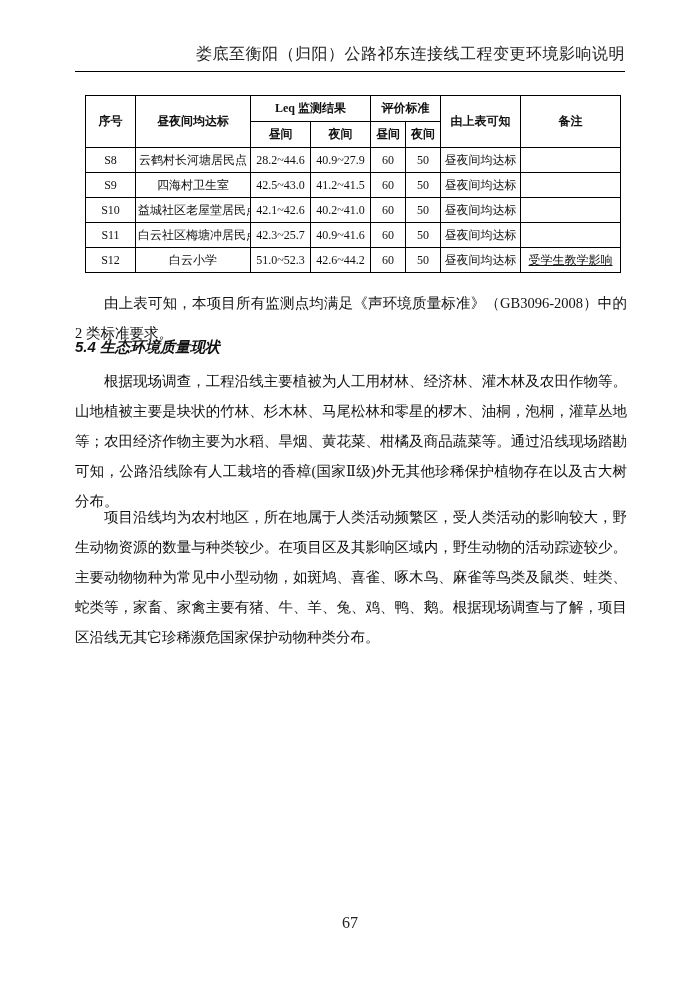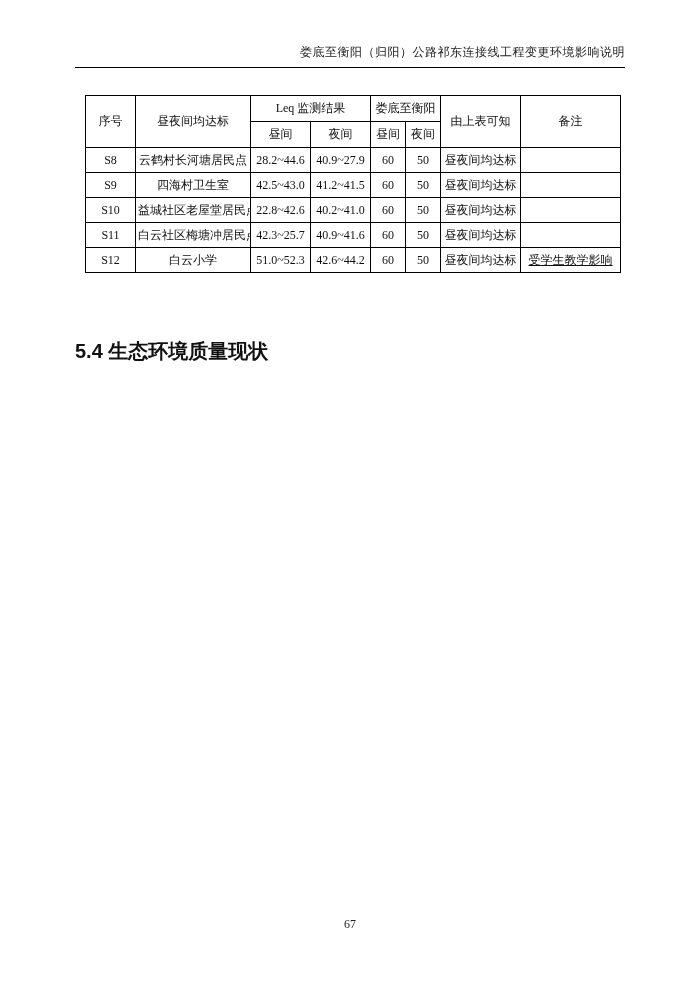--- a/index.html
+++ b/index.html
@@ -14,21 +14,21 @@
     position: absolute; top: 0; left: 0;
     width: 700px; height: 990px;
     background: #ffffff;
     overflow: hidden;
   }
   .header-area {
     position: absolute; top: 44px; left: 75px; right: 75px;
   }
   .header-title {
     text-align: right;
-    font-size: 12px;
+    font-size: 16px;
     letter-spacing: 0.5px;
     color: #222;
     padding-bottom: 6px;
   }
   .header-rule {
     border-bottom: 1.5px solid #000;
     height: 0;
   }
   .noise-table {
     position: absolute;
@@ -41,48 +41,49 @@
   }
   .noise-table th, .noise-table td {
     border: 1px solid #000;
     text-align: center;
     vertical-align: middle;
     font-weight: normal;
     padding: 0 2px;
     overflow: hidden;
     white-space: nowrap;
   }
-  .noise-table thead th { height: 26px; }
+  .noise-table thead th { height: 26px; font-weight: bold; }
   .noise-table tbody td { height: 25px; }
   .underline { text-decoration: underline; }
   .body-text {
     position: absolute;
     left: 75px; right: 73px;
     font-size: 14.5px;
     line-height: 30px;
     text-align: justify;
     color: #111;
   }
   .para { text-indent: 2em; }
   .p1 { top: 288px; }
   .h54 {
     position: absolute;
     left: 75px; top: 338px;
-    font-size: 20px;
+    font-size: 15px;
     font-weight: bold;
     font-family: "Liberation Sans", "DejaVu Sans", sans-serif;
     color: #111;
+    font-style: italic;
   }
   .p2 { top: 366px; }
   .p3 { top: 502px; }
   .page-number {
     position: absolute;
     bottom: 58px; left: 0; right: 0;
     text-align: center;
-    font-size: 12px;
+    font-size: 16px;
     color: #222;
   }
 </style>
 </head>
 <body>
 
 <div class="page">
 
   <div class="header-area">
     <div class="header-title">娄底至衡阳（归阳）公路祁东连接线工程变更环境影响说明</div>
@@ -98,21 +99,21 @@
       <col style="width:35px">
         <col style="width:35px">
       <col style="width:80px">
         <col style="width:100px">
     </colgroup>
     <thead>
       <tr>
         <th rowspan="2">序号</th>
         <th rowspan="2">昼夜间均达标</th>
         <th colspan="2">Leq 监测结果</th>
-        <th colspan="2">娄底至衡阳</th>
+        <th colspan="2">评价标准</th>
         <th rowspan="2">由上表可知</th>
         <th rowspan="2">备注</th>
       </tr>
       <tr>
         <th>昼间</th>
         <th>夜间</th>
         <th>昼间</th>
         <th>夜间</th>
       </tr>
     </thead>
@@ -135,21 +136,21 @@
       <td>41.2~41.5</td>
       <td>60</td>
       <td>50</td>
       <td>昼夜间均达标</td>
       <td></td>
     </tr>
 
     <tr>
       <td>S10</td>
       <td>益城社区老屋堂居民点</td>
-      <td>22.8~42.6</td>
+      <td>42.1~42.6</td>
       <td>40.2~41.0</td>
       <td>60</td>
       <td>50</td>
       <td>昼夜间均达标</td>
       <td></td>
     </tr>
 
     <tr>
       <td>S11</td>
       <td>白云社区梅塘冲居民点</td>
@@ -167,20 +168,23 @@
       <td>51.0~52.3</td>
       <td>42.6~44.2</td>
       <td>60</td>
       <td>50</td>
       <td>昼夜间均达标</td>
       <td class="underline">受学生教学影响</td>
     </tr>
   </tbody>
   </table>
 
+  <div class="body-text para p1">由上表可知，本项目所有监测点均满足《声环境质量标准》（GB3096-2008）中的 2 类标准要求。</div>
 
   <div class="h54">5.4 生态环境质量现状</div>
 
+  <div class="body-text para p2">根据现场调查，工程沿线主要植被为人工用材林、经济林、灌木林及农田作物等。山地植被主要是块状的竹林、杉木林、马尾松林和零星的椤木、油桐，泡桐，灌草丛地等；农田经济作物主要为水稻、旱烟、黄花菜、柑橘及商品蔬菜等。通过沿线现场踏勘可知，公路沿线除有人工栽培的香樟(国家Ⅱ级)外无其他珍稀保护植物存在以及古大树分布。</div>
 
+  <div class="body-text para p3">项目沿线均为农村地区，所在地属于人类活动频繁区，受人类活动的影响较大，野生动物资源的数量与种类较少。在项目区及其影响区域内，野生动物的活动踪迹较少。主要动物物种为常见中小型动物，如斑鸠、喜雀、啄木鸟、麻雀等鸟类及鼠类、蛙类、蛇类等，家畜、家禽主要有猪、牛、羊、兔、鸡、鸭、鹅。根据现场调查与了解，项目区沿线无其它珍稀濒危国家保护动物种类分布。</div>
 
   <div class="page-number">67</div>
 
 </div>
 
 </body></html>

